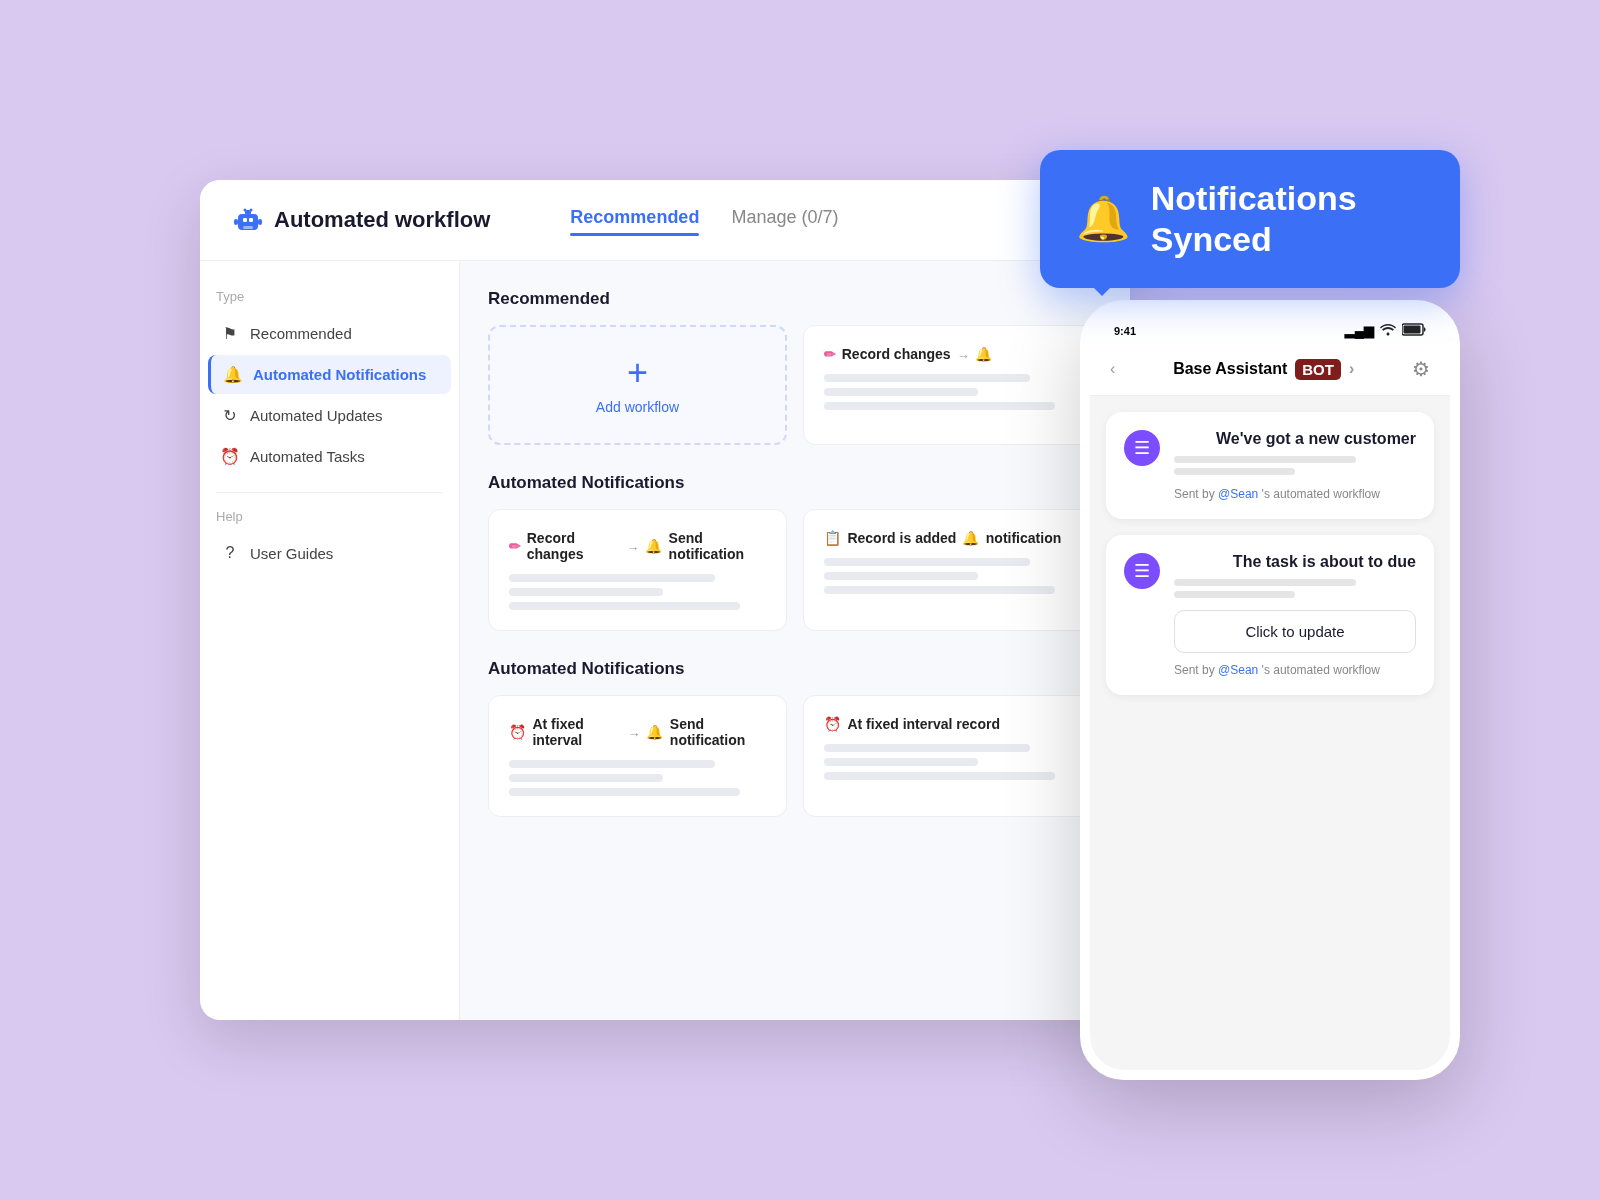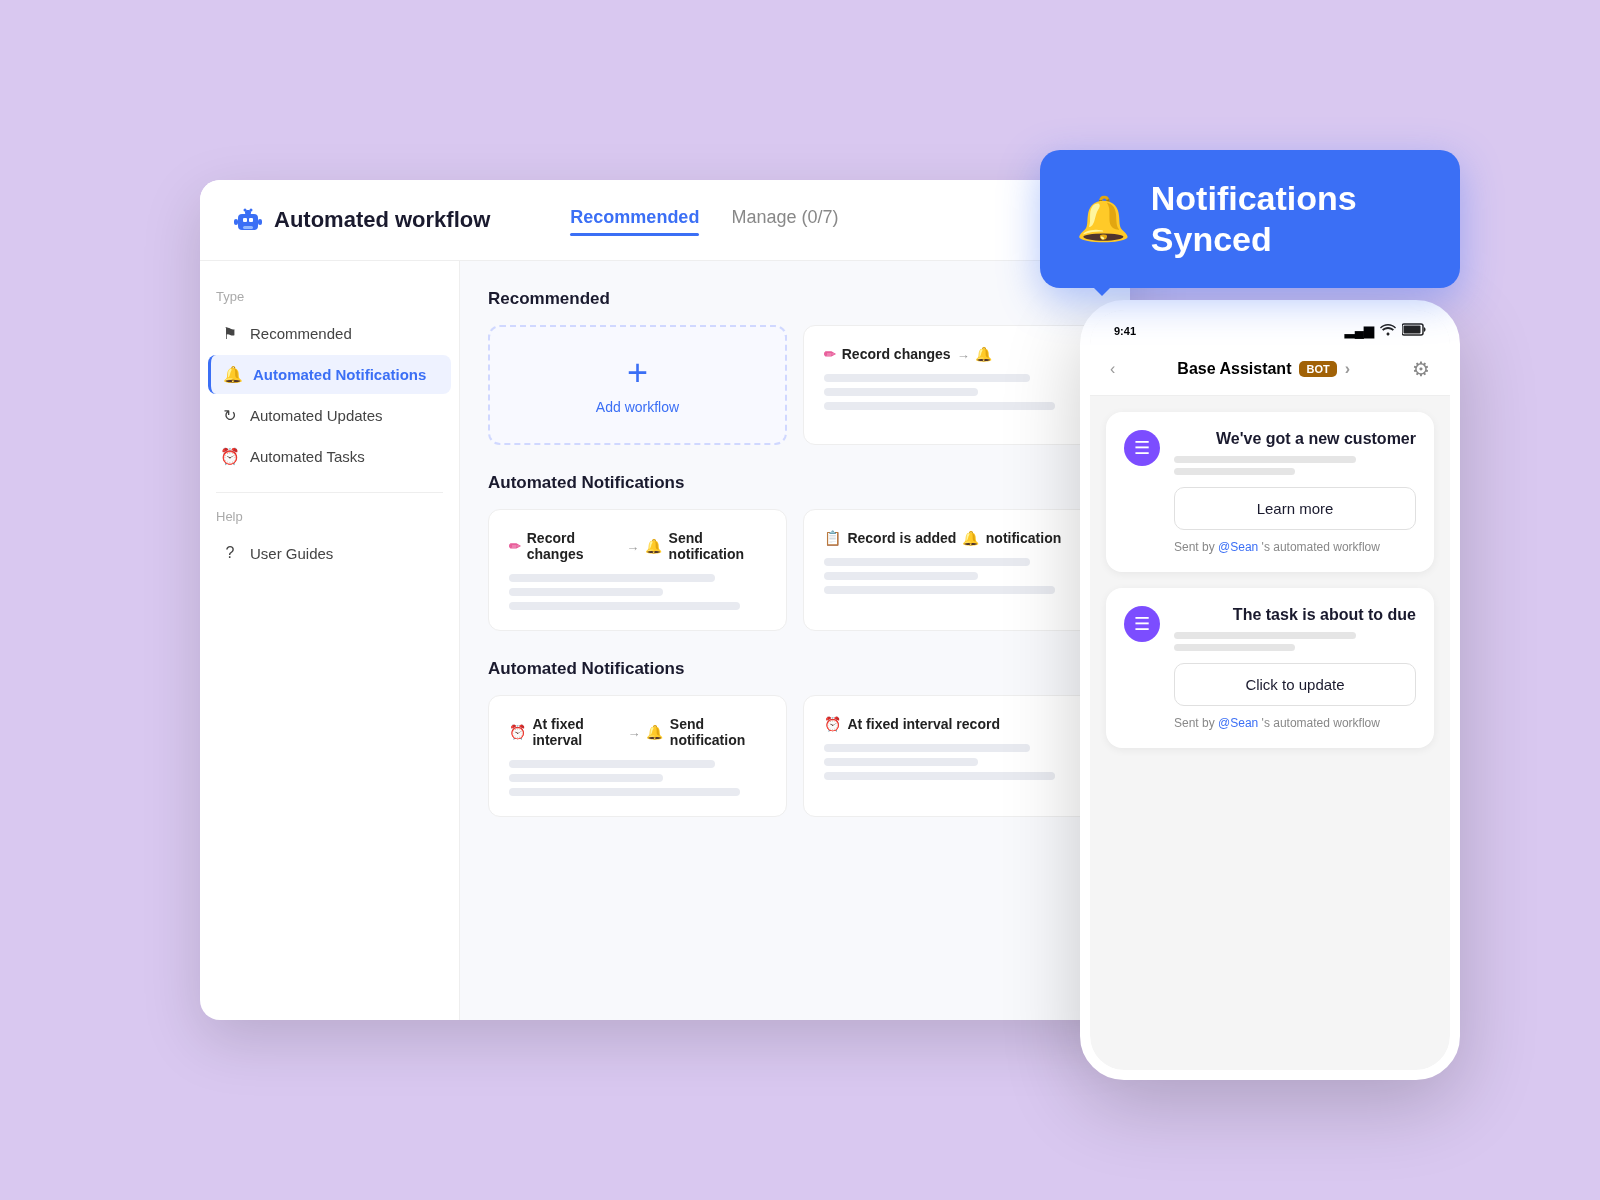--- a/index.html
+++ b/index.html
@@ -318,23 +318,23 @@
 
     .phone-nav-center {
       display: flex;
       align-items: center;
       gap: 8px;
       font-size: 16px;
       font-weight: 700;
     }
 
     .bot-badge {
-      background: #a16207;
+      background: #7f1d1d;
       color: #fff;
-      font-size: 11px;
+      font-size: 15px;
       padding: 2px 7px;
       border-radius: 5px;
       font-weight: 600;
     }
 
     .nav-arrow { color: #999; font-size: 16px; cursor: pointer; }
 
     .phone-gear { font-size: 20px; color: #888; cursor: pointer; }
 
     .phone-content {
@@ -613,21 +613,20 @@
       <div class="phone-content">
 
         <div class="message-card">
           <div class="message-avatar">☰</div>
           <div class="message-body">
             <div class="message-title">We've got a new customer</div>
             <div class="message-lines">
               <div class="message-line medium"></div>
               <div class="message-line short"></div>
             </div>
-            <button class="message-btn">Learn more</button>
             <div class="message-footer">
               <span>Sent by </span>
               <span class="mention">@Sean</span>
               <span> 's automated workflow</span>
             </div>
           </div>
         </div>
 
         <div class="message-card">
           <div class="message-avatar">☰</div>

